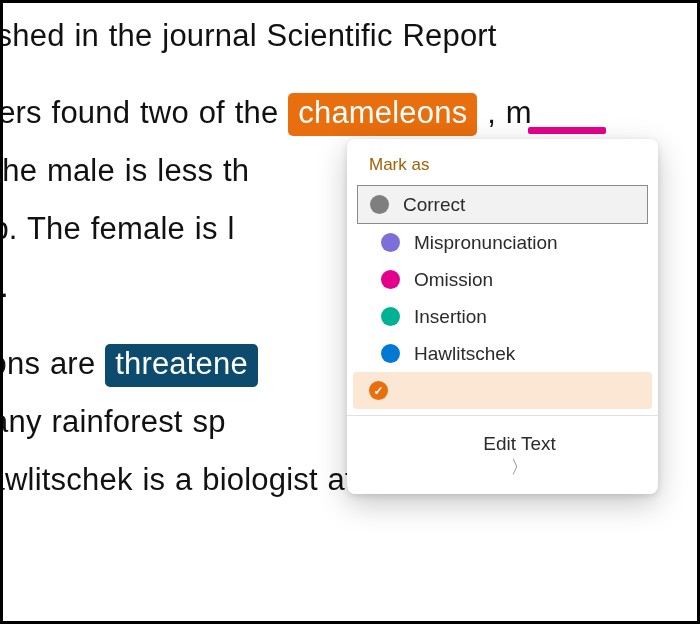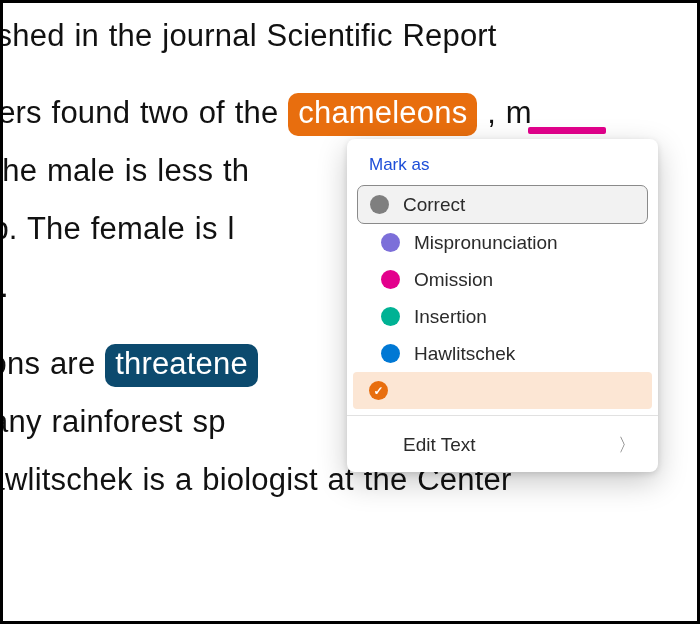--- a/index.html
+++ b/index.html
@@ -22,21 +22,21 @@
   }
   .passage .line {
     display: block;
     padding-left: 0;
     margin-left: -38px;
     white-space: nowrap;
   }
   .hl {
     display: inline-block;
     padding: 1px 10px 3px 10px;
-    border-radius: 10px;
+    border-radius: 5px;
     color: #fff;
     line-height: 1.25;
     margin-top: 28px;
   }
   .hl-orange { background: #e86e0e; }
   .hl-purple { background: #0c4a6e; }
 
   .pink-bar {
     position: absolute;
     top: 124px;
@@ -52,40 +52,40 @@
     top: 136px;
     left: 344px;
     width: 311px;
     background: #ffffff;
     border-radius: 8px;
     box-shadow: 0 10px 30px rgba(0,0,0,0.22), 0 2px 6px rgba(0,0,0,0.12);
     padding: 12px 0 4px 0;
     font-size: 18px;
   }
   .popup-title {
-    color: #1d4ed8;
+    color: #a16207;
     font-size: 17px;
     padding: 4px 10px 10px 22px;
   }
   .popup-item {
     display: flex;
     align-items: center;
     gap: 14px;
     padding: 9px 34px;
     cursor: pointer;
     color: #2b2b2b;
     font-size: 19px;
     line-height: 1;
   }
   .popup-item.highlight-box {
     border: 1px solid #8a8a8a;
     background: #f2f2f2;
     margin: 0 10px;
     padding: 9px 12px;
-    border-radius: 7px;
+    border-radius: 0;
   }
   .popup-item.sel {
     background: #fce6d4;
     margin: 0 6px;
     padding: 9px 16px;
     border-radius: 4px;
   }
   .dot {
     width: 19px; height: 19px; border-radius: 50%;
     flex: 0 0 19px;
@@ -109,20 +109,21 @@
     margin: 6px 0;
   }
   .edit-row {
     display: flex;
     align-items: center;
     justify-content: space-between;
     padding: 11px 22px 11px 56px;
     color: #2b2b2b;
     font-size: 19px;
     cursor: pointer;
+    flex-direction: column;
   }
   .chev {
     color: #7a7a7a;
     font-size: 18px;
   }
 </style>
 </head>
 <body>
 
 <div class="passage">

